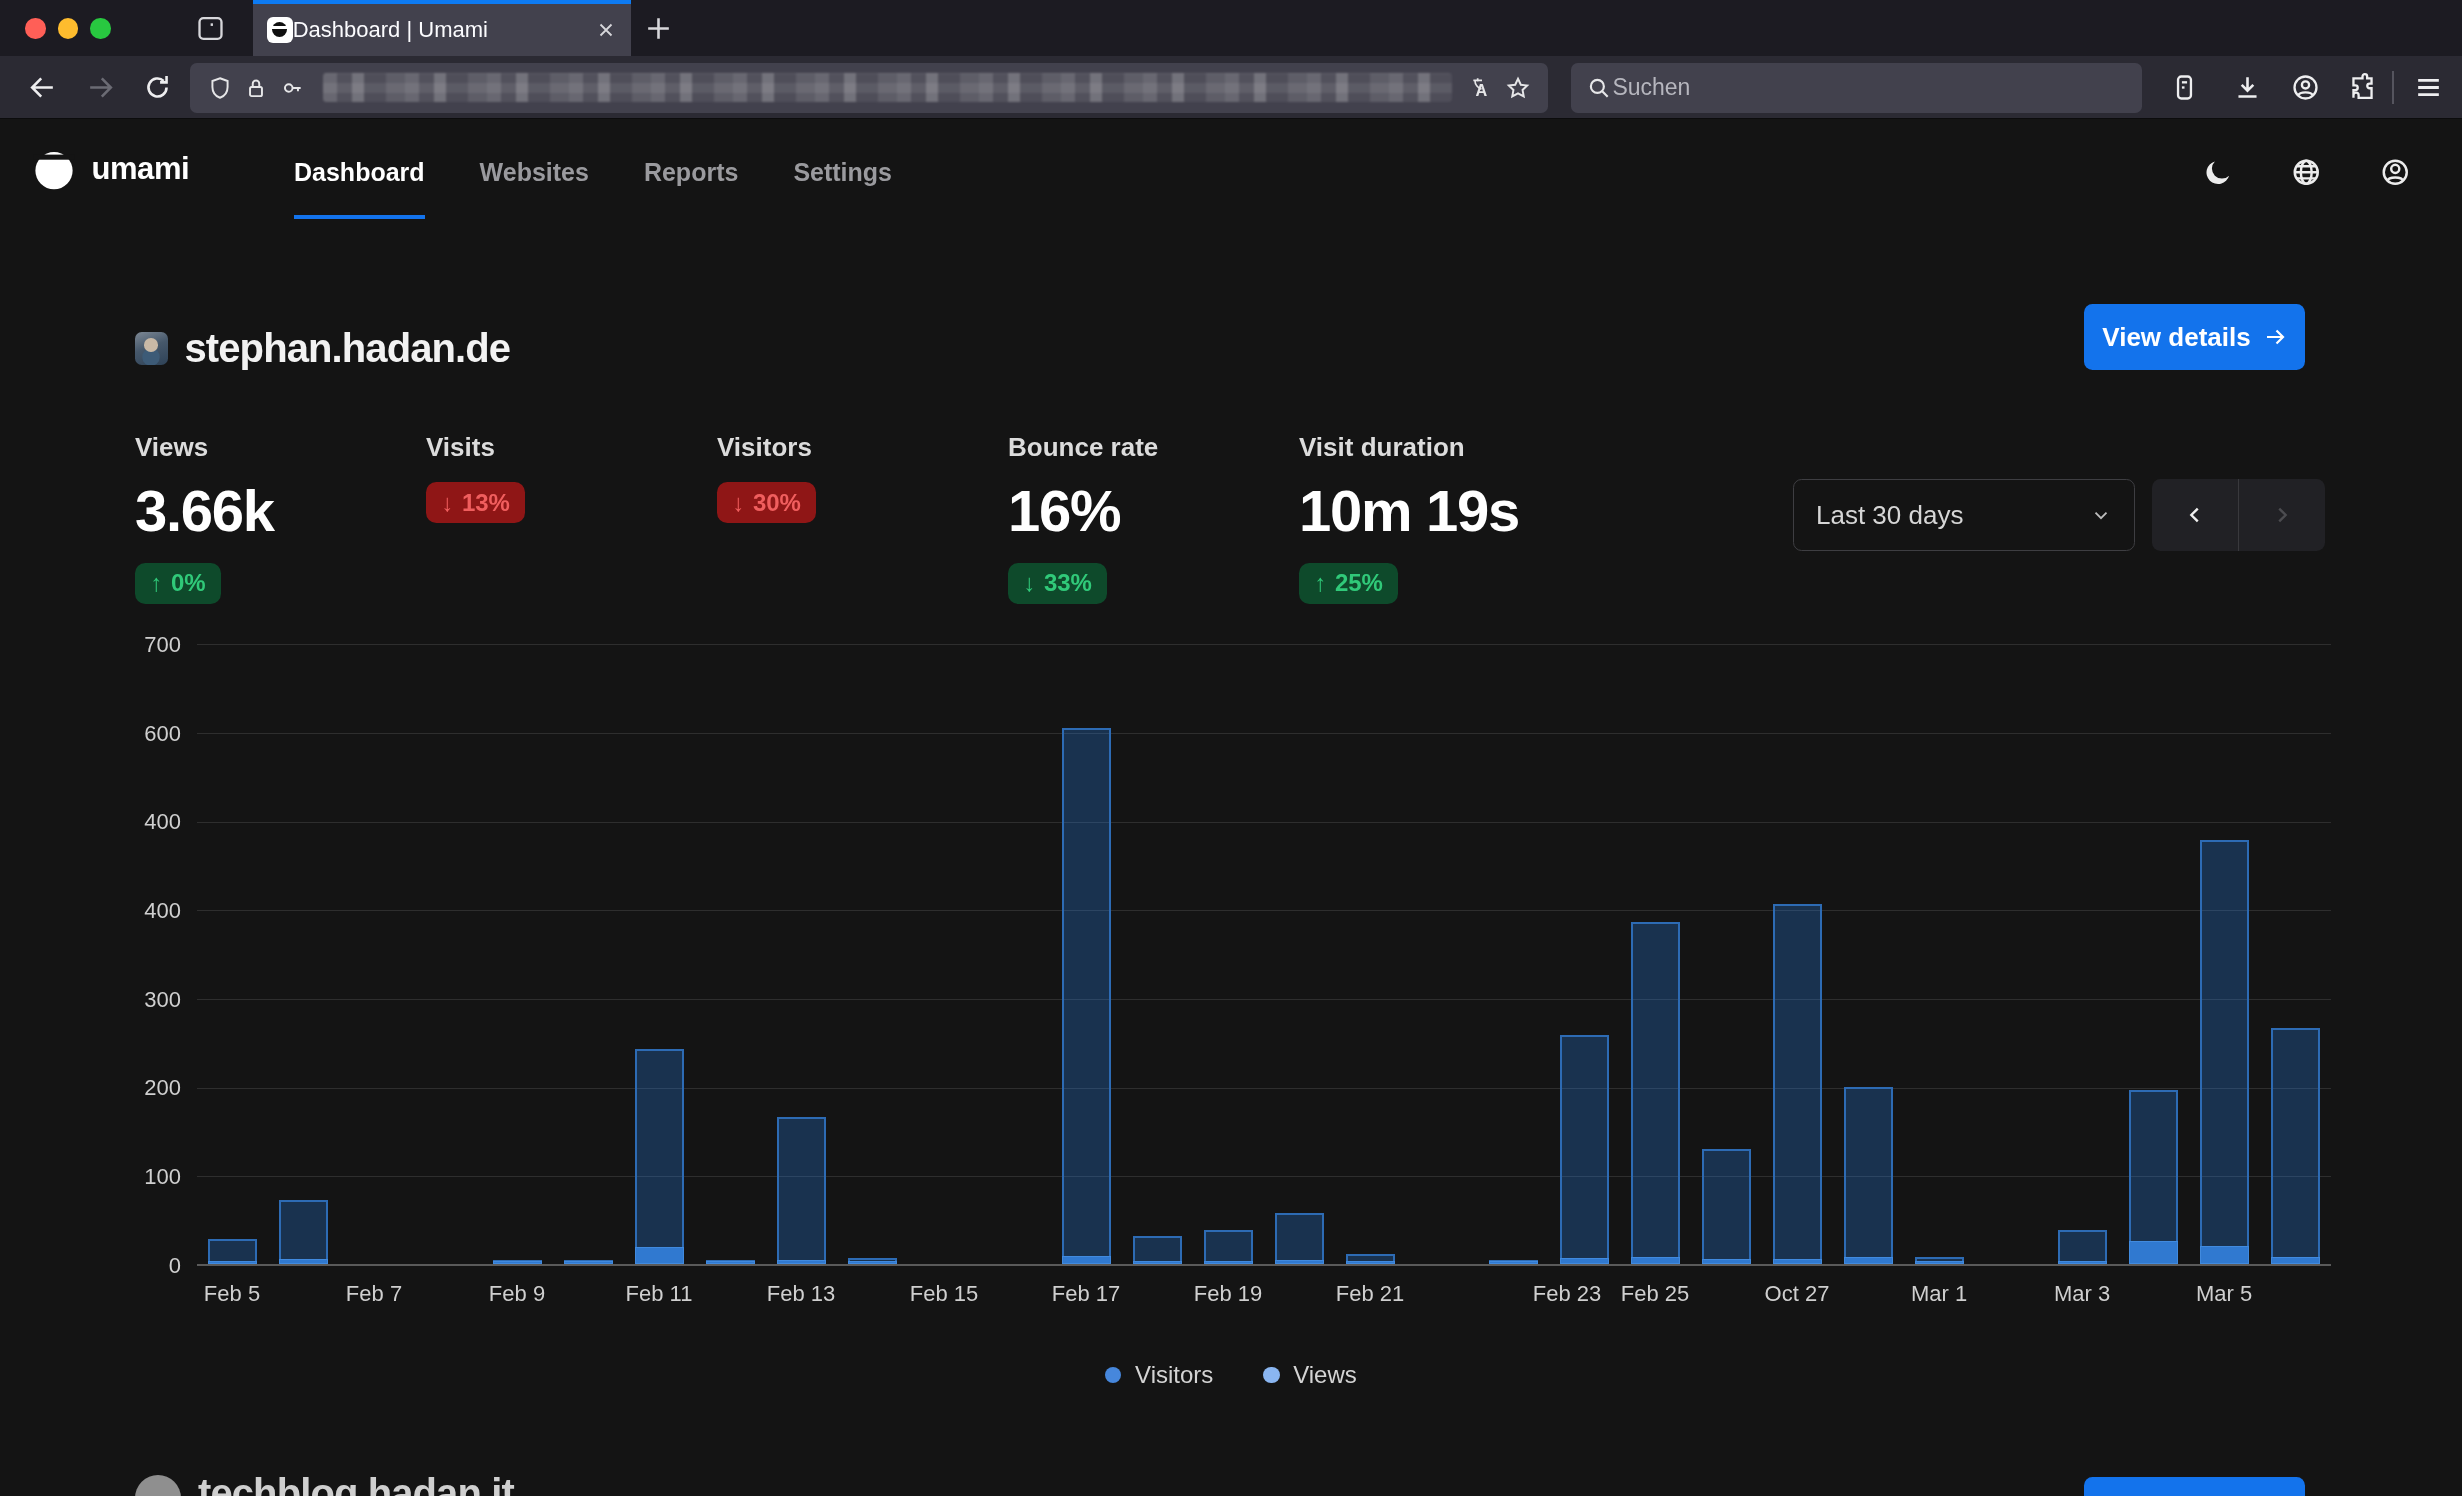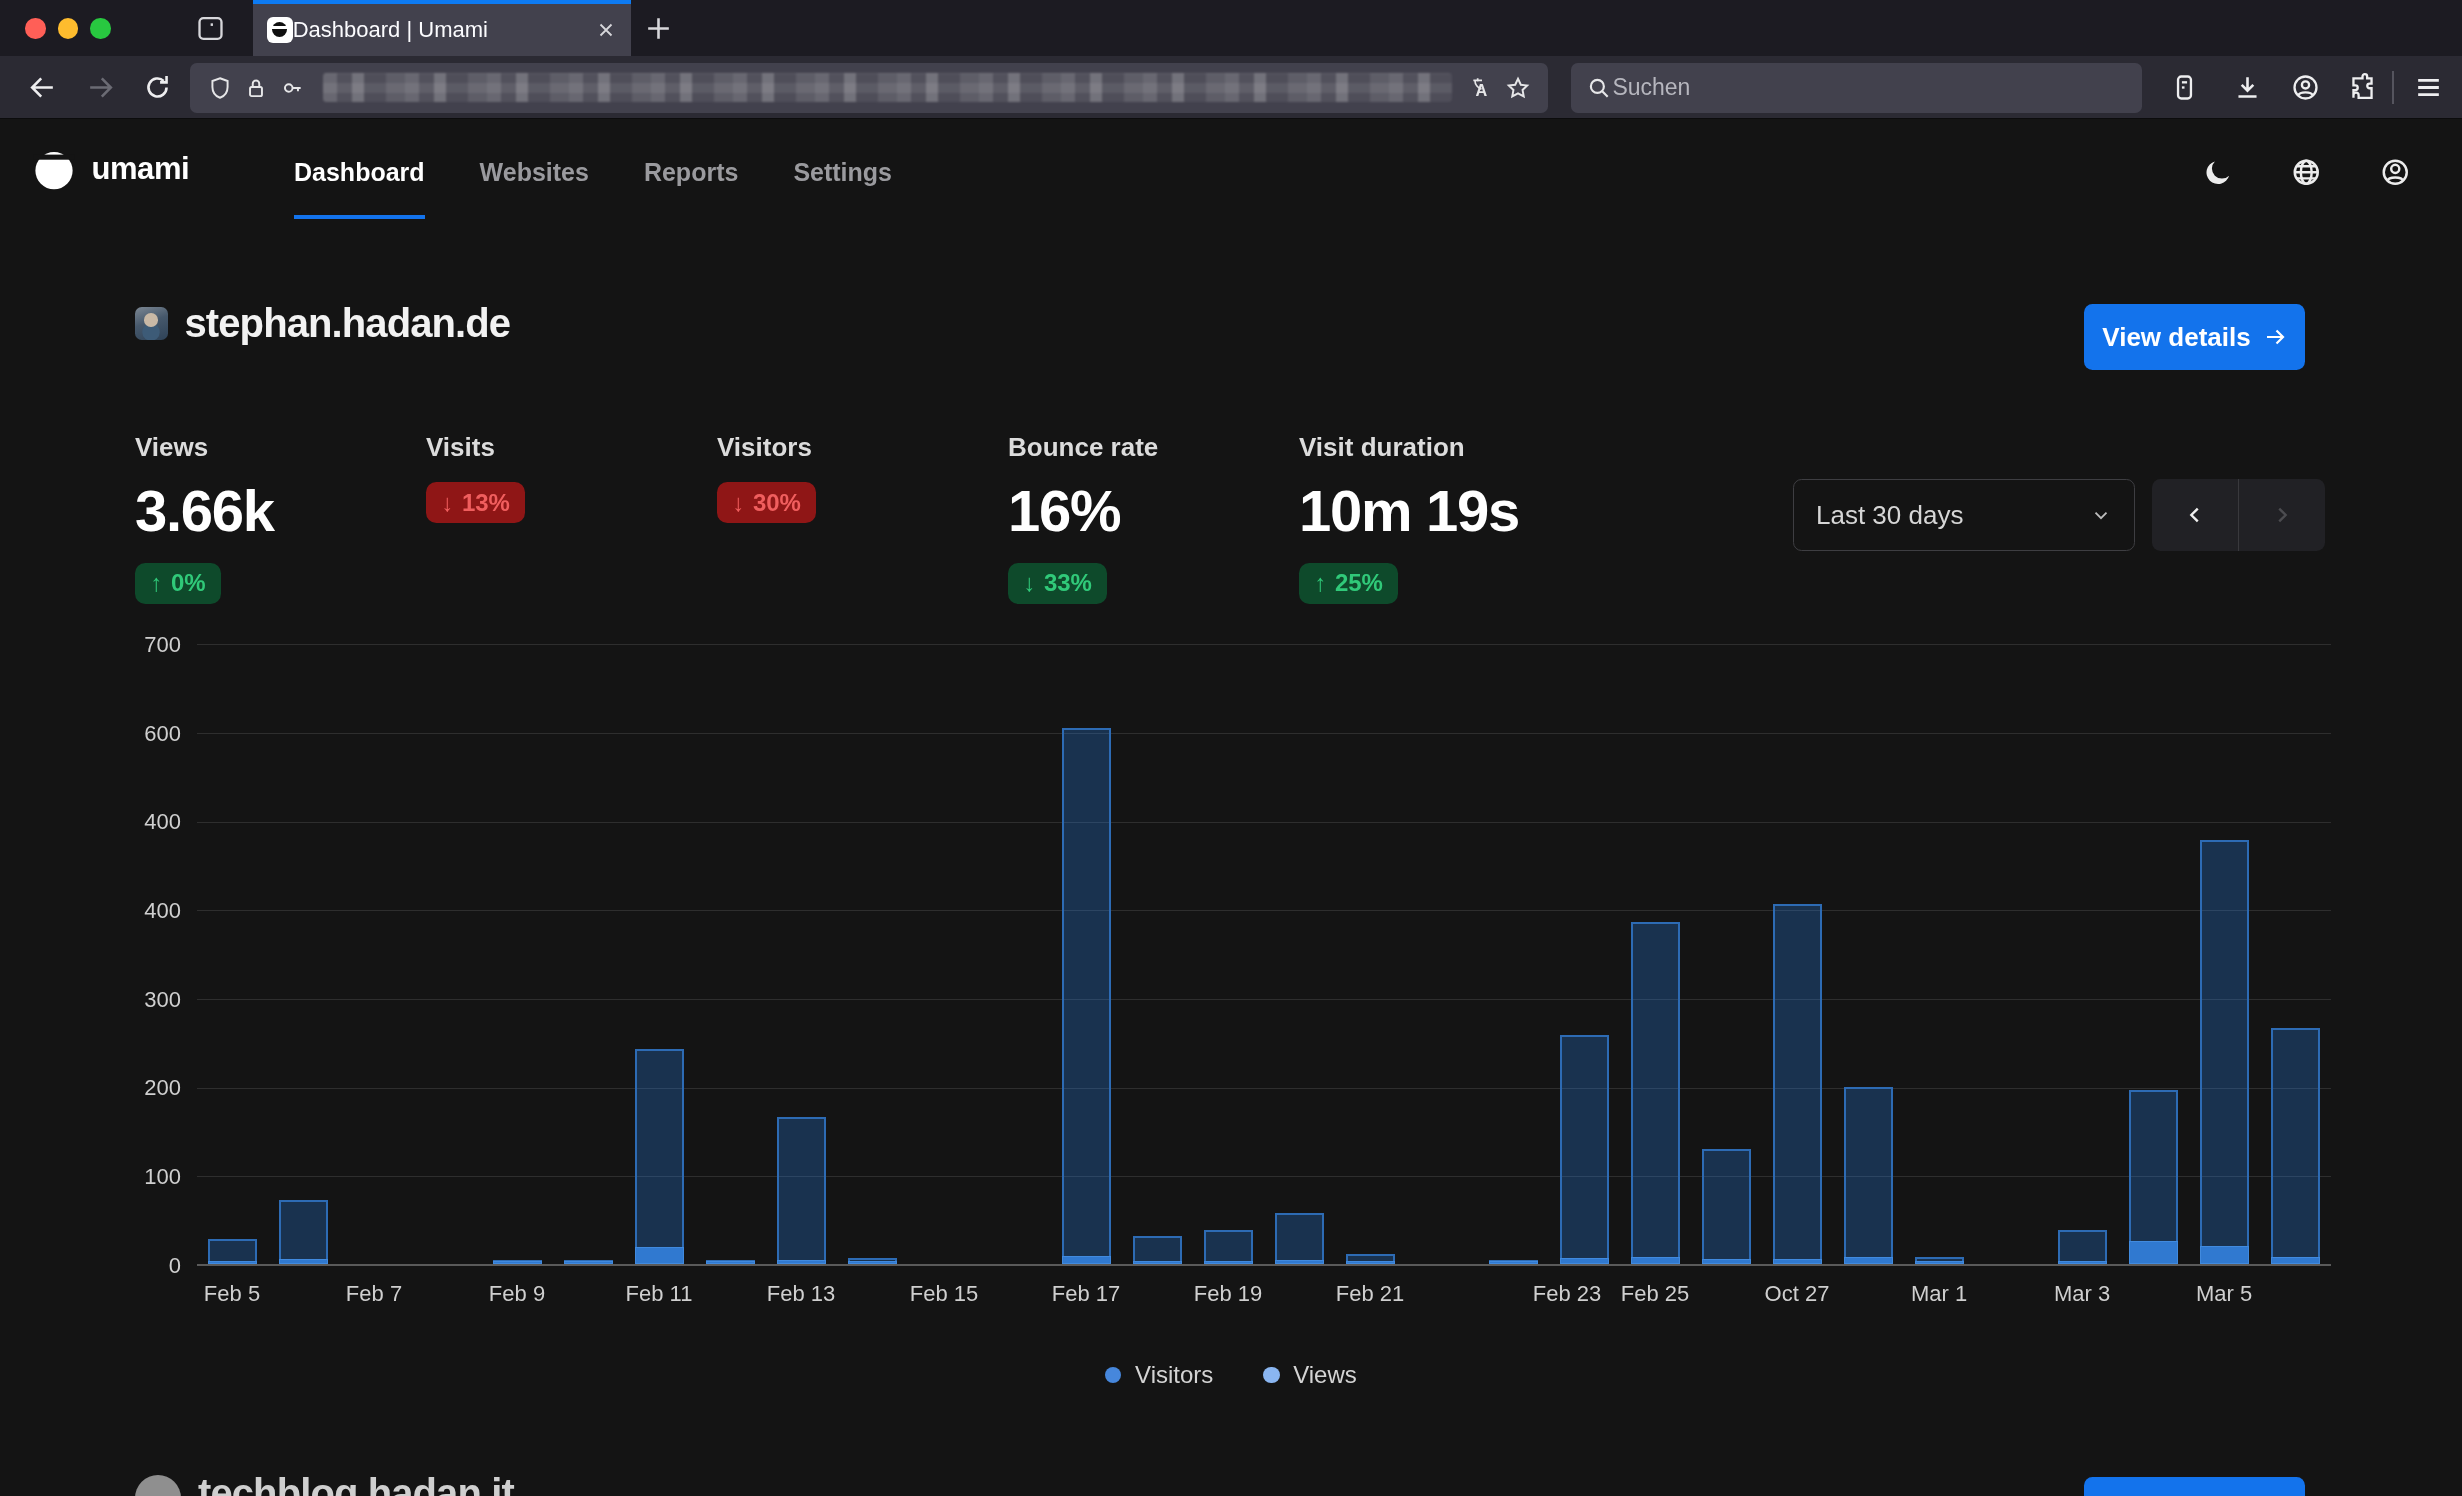--- a/index.html
+++ b/index.html
@@ -42,21 +42,21 @@
   .brand { position:absolute; left:32px; top:27px; display:flex; align-items:center; gap:15.4px; }
   .brand-name { color:#fff; font-size:31px; font-weight:700; letter-spacing:-0.4px; }
   .nav { position:absolute; left:246px; top:0; height:104px; display:flex; gap:55px;margin-left:48px; }
   .nav-item { height:100%; display:flex; align-items:center; font-size:25px; font-weight:700;
     color:#9a9a9e; position:relative; cursor:pointer; }
   .nav-item.active { color:#fff; }
   .nav-item.active::after { content:""; position:absolute; left:0; right:0; bottom:5.1px; height:4.3px; background:#1373ec; }
   .hdr-icons { position:absolute; right:51px; top:0; height:104px; display:flex; align-items:center; gap:56px; color:#ececec; }
   .hdr-icons .ic { width:32.5px; height:32.5px; }
 
-  .site-row { position:absolute; left:135px; top:301px; display:flex; align-items:center; gap:17px; }
+  .site-row { position:absolute; left:135px; top:326px; display:flex; align-items:center; gap:17px; }
   .site-avatar { width:32.5px; height:32.5px; border-radius:6.8px;
     background:linear-gradient(160deg,#7d8894 0%,#46586b 45%,#2e4257 100%); position:relative; overflow:hidden; }
   .site-avatar::after { content:""; position:absolute; left:9.4px; top:6px; width:13.7px; height:13.7px;
     border-radius:50%; background:#c9b9a6; box-shadow:0 12px 0 1.7px #3d5b77; }
   .site-title { color:#f2f2f2; font-size:40px; font-weight:800; letter-spacing:-0.9px; }
   .view-btn { position:absolute; left:2084px; top:304px; width:221px; height:66px; background:#1373ec;
     border-radius:8.5px; color:#fff; display:flex; align-items:center; justify-content:center; gap:12px;
     font-size:26px; font-weight:600; cursor:pointer; border:none; }
   .view-btn svg { width:24px; height:24px; }
 

